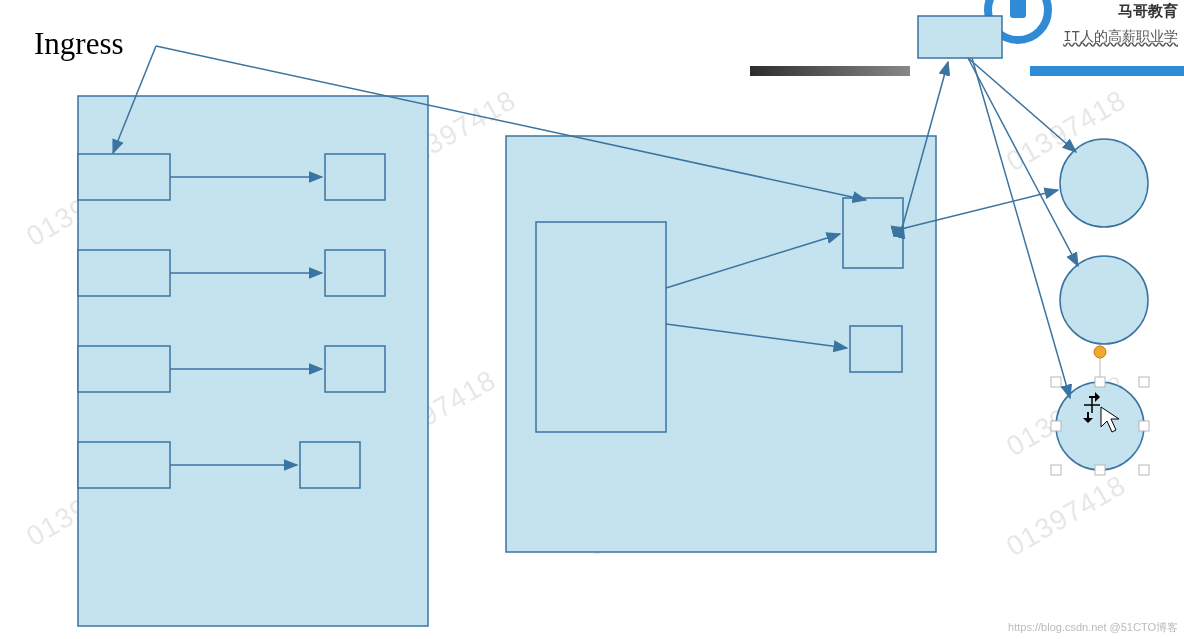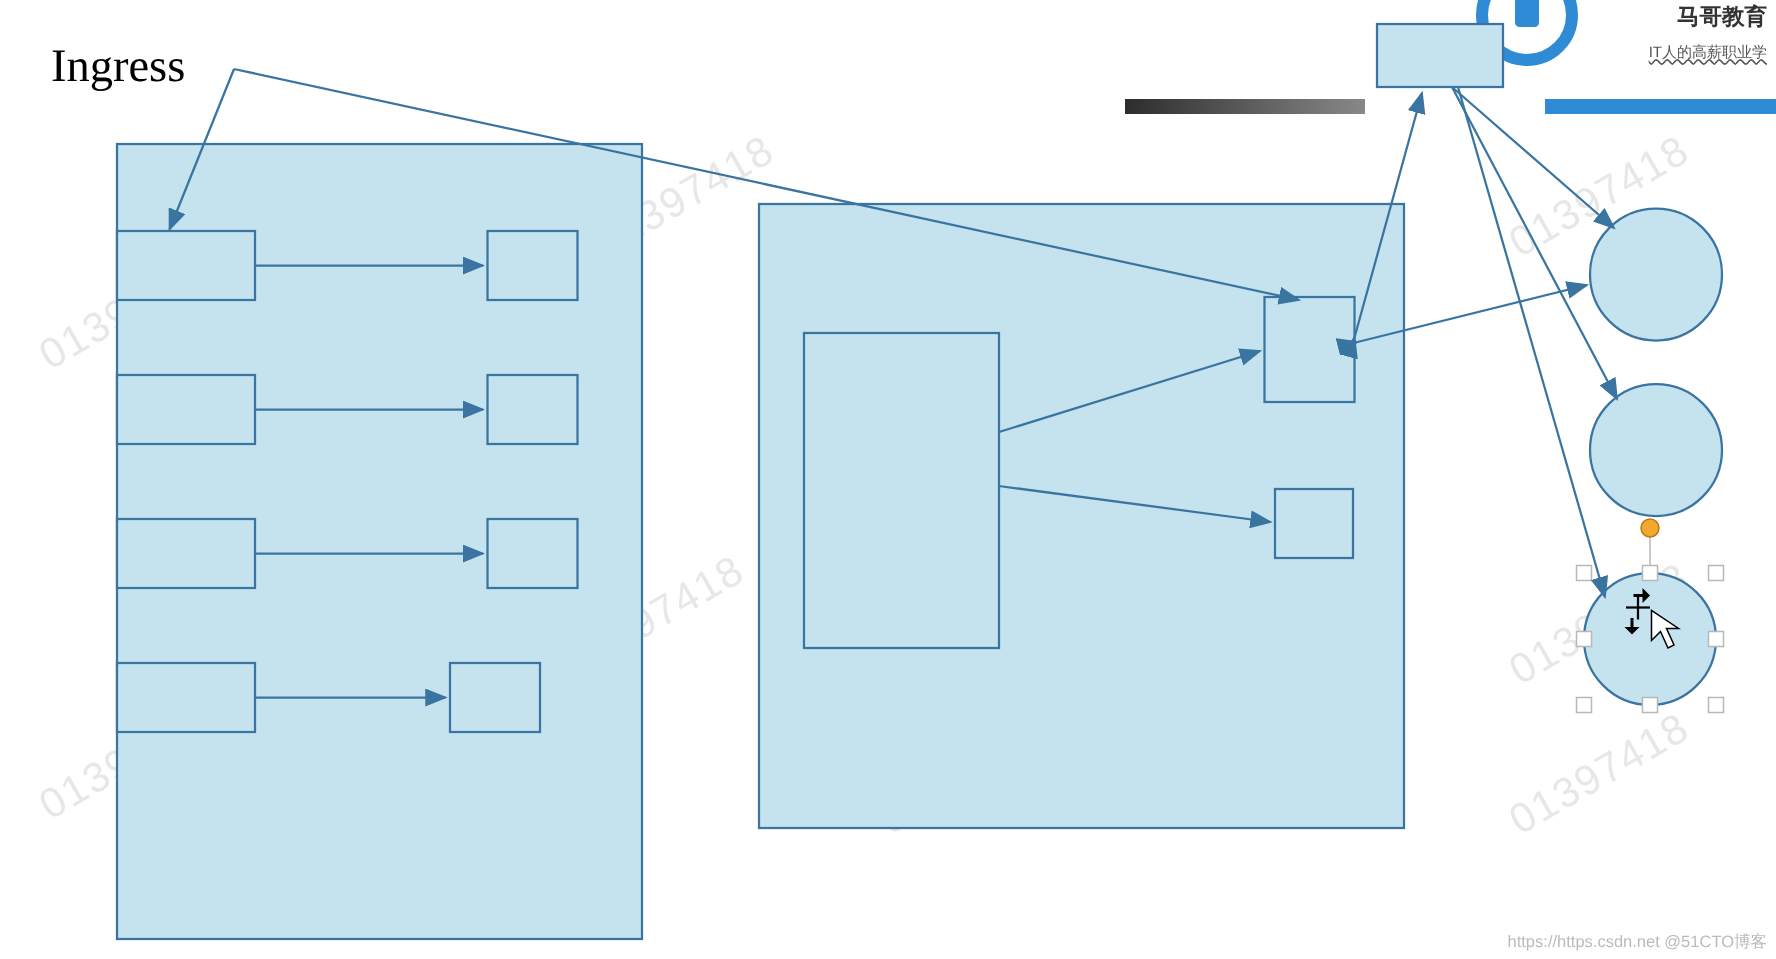--- a/index.html
+++ b/index.html
@@ -2,21 +2,21 @@
 <html><head>
 <meta charset="utf-8">
 <style>
   html,body{margin:0;padding:0;width:1184px;height:639px;background:#fff;font-family:"Times New Roman",serif;overflow:hidden}
   svg{position:absolute;top:0;left:0}
   .lbl{position:absolute;font-size:31px;color:#000}
   .route{position:absolute;font-size:24px;color:#000;line-height:1.5}
   .wm{position:absolute;font-size:28px;color:rgba(120,120,120,.18);transform:rotate(-30deg);pointer-events:none;font-family:Arial,sans-serif;letter-spacing:1px}
   .footer{position:absolute;right:6px;bottom:4px;font-size:11px;color:#bbb;font-family:Arial,sans-serif}
   .logo-text{position:absolute;top:2px;right:6px;font-size:15px;font-weight:bold;font-family:"Microsoft YaHei",sans-serif;color:#333}
-  .logo-sub{position:absolute;top:28px;right:6px;font-size:10px;font-family:Liberation Sans, sans-serif;color:#555;text-decoration:underline wavy}
+  .logo-sub{position:absolute;top:28px;right:6px;font-size:14px;font-family:Liberation Mono, monospace;color:#555;text-decoration:underline wavy}
   .gradbar{position:absolute;top:66px;left:750px;width:160px;height:10px;background:linear-gradient(to right,#2d2d2d,#888)}
   .gradbar2{position:absolute;top:66px;left:1030px;width:154px;height:10px;background:#2f8bd6}
 </style>
 </head>
 <body>
 
 <div class="lbl" style="left:34px;top:26px">Ingress</div>
 
 <div class="logo-text">马哥教育</div>
 <div class="logo-sub">IT人的高薪职业学</div>
@@ -35,21 +35,21 @@
 <div class="wm" style="left:20px;top:490px">01397418</div>
 <div class="wm" style="left:390px;top:115px">01397418</div>
 <div class="wm" style="left:370px;top:395px">01397418</div>
 <div class="wm" style="left:560px;top:200px">01397418</div>
 <div class="wm" style="left:580px;top:500px">01397418</div>
 <div class="wm" style="left:680px;top:400px">01397418</div>
 <div class="wm" style="left:1000px;top:115px">01397418</div>
 <div class="wm" style="left:1000px;top:400px">01397418</div>
 <div class="wm" style="left:1000px;top:500px">01397418</div>
 
-<div class="footer">https://https.csdn.net @51CTO博客</div>
+<div class="footer">https://blog.csdn.net @51CTO博客</div>
 
 <svg width="1184" height="639">
 <defs>
   <marker id="ah" markerWidth="10" markerHeight="8" refX="9" refY="4" orient="auto">
     <path d="M0,0 L10,4 L0,8 z" fill="#3a74a0"></path>
   </marker>
   <marker id="ah2" markerWidth="10" markerHeight="8" refX="9" refY="4" orient="auto">
     <path d="M0,0 L10,4 L0,8 z" fill="#3a74a0"></path>
   </marker>
 </defs>

